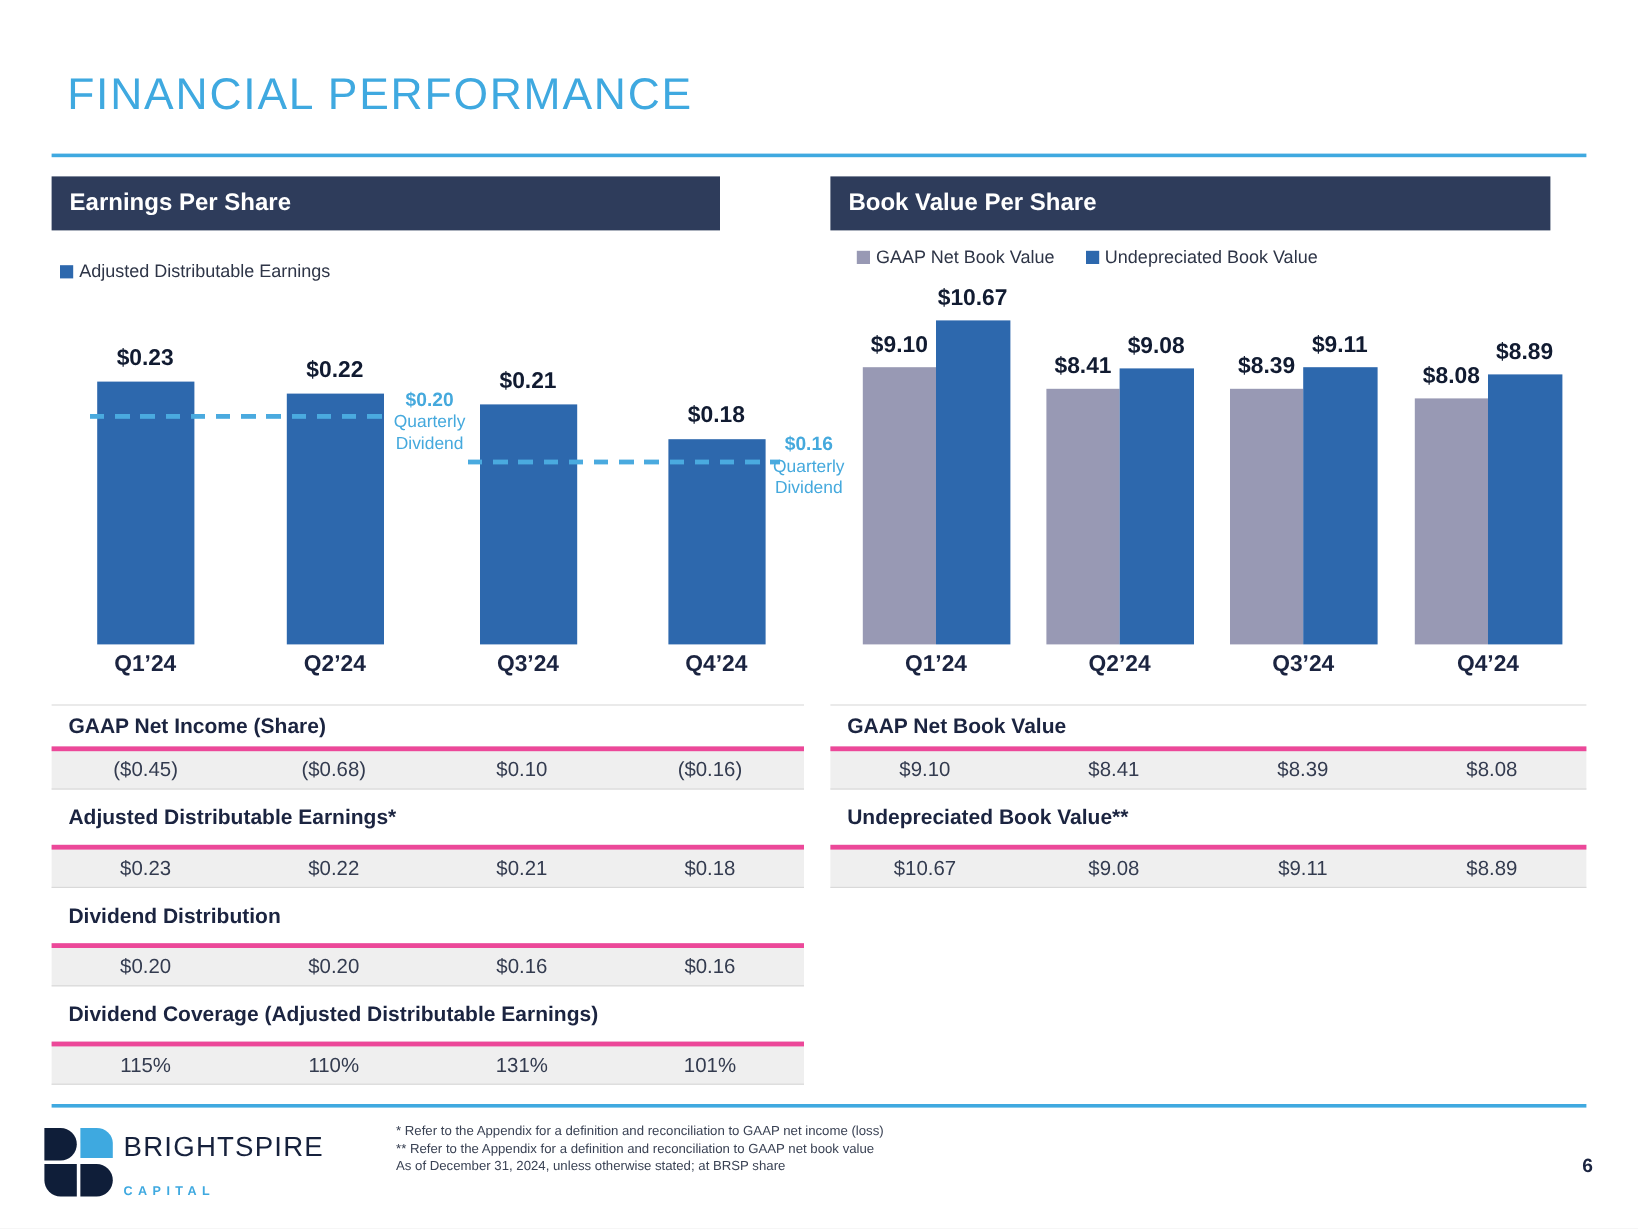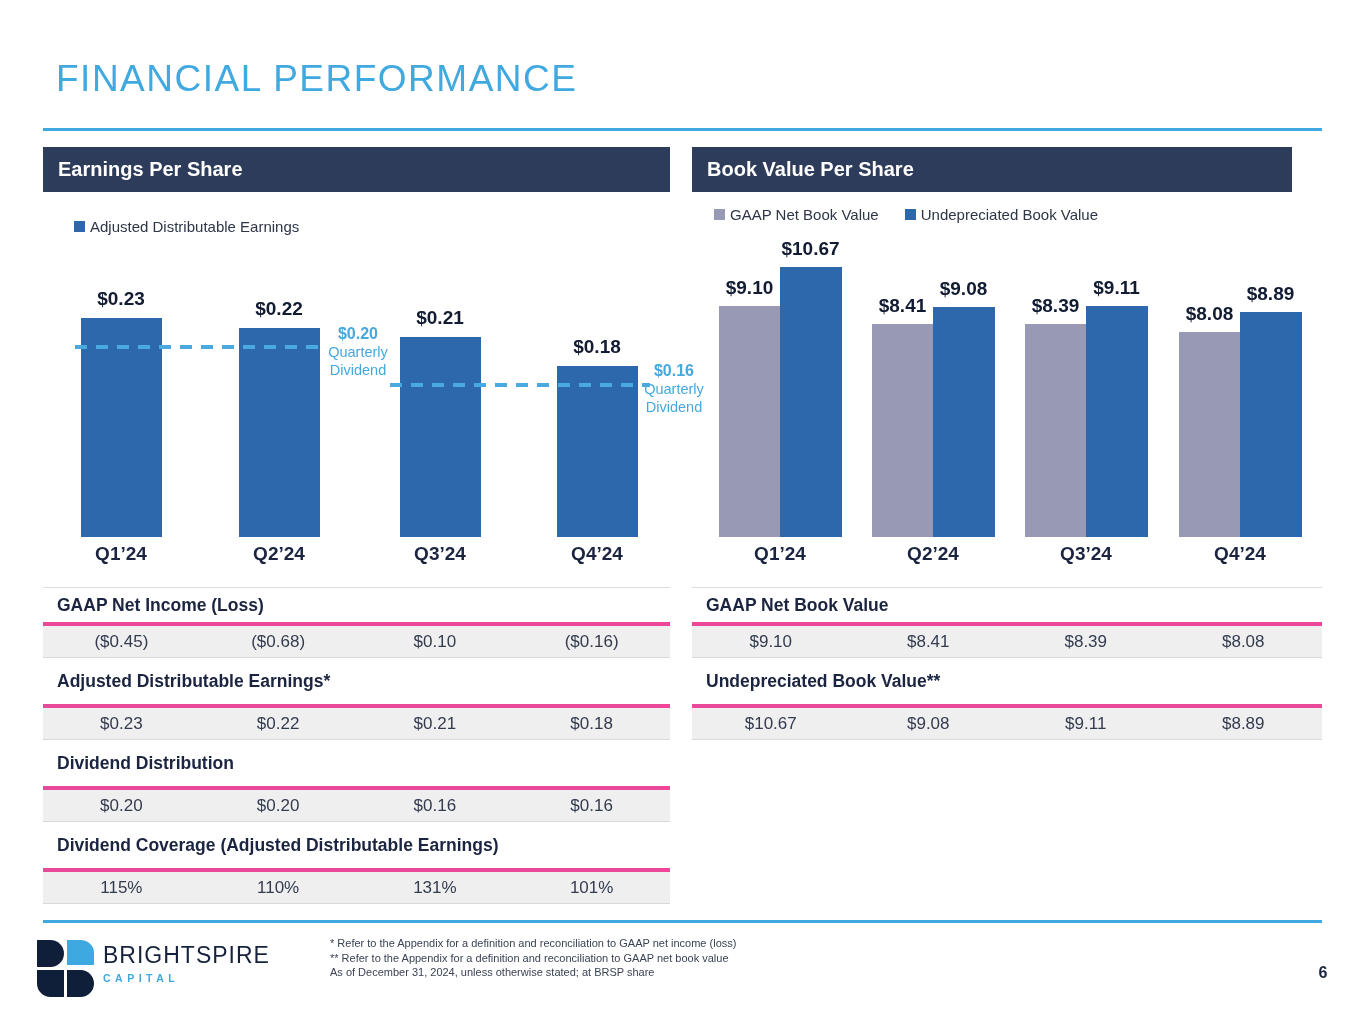--- a/index.html
+++ b/index.html
@@ -15,26 +15,26 @@
     white-space:nowrap;
   }
   .title-rule { position:absolute; left:43px; top:128px; width:1279px; height:3px; background:#3FA9E0; }
 
   
   .panel-header {
     position:absolute; top:147px; height:45px; background:#2E3C5B;
     color:#ffffff; font-weight:bold; font-size:20px;
     display:flex; align-items:center; padding-left:15px; box-sizing:border-box;
   }
-  .panel-header.left  { left:43px;  width:627px; }
+  .panel-header.left  { left:43px;  width:557px; }
   .panel-header.right { left:692px; width:600px; }
 
   
   .legend { position:absolute; display:flex; gap:26px; font-size:15px; color:#2E3547; }
-  .legend.left  { left:50px;  top:218px;margin-left:24px; }
+  .legend.left  { left:50px;  top:218px; }
   .legend.right { left:714px; top:206px; }
   .legend-item { display:flex; align-items:center; gap:5px; white-space:nowrap; }
   .legend-swatch { width:11px; height:11px; display:inline-block; flex:0 0 auto; }
 
   
   .chart { position:absolute; }
   #chart-eps  { left:43px;  top:240px; width:627px; height:297px; }
   #chart-bvps { left:692px; top:225px; width:630px; height:312px; }
   .bar { position:absolute; bottom:0; z-index:1; }
   .bar-label {
@@ -84,21 +84,21 @@
   .logo { position:absolute; left:37px; top:940px; width:260px; height:60px; }
   .logo-mark { position:absolute; left:0; top:0; width:60px; height:60px; }
   .logo-tile { position:absolute; width:27px; height:27px; background:#0F1E39; }
   .tile-1 { left:0;    top:0;    border-radius:0 50% 50% 0; }
   .tile-2 { left:30px; top:0;    background:#3EA9E0; border-radius:0 50% 0 0; height:25px; }
   .tile-3 { left:0;    top:30px; border-radius:0 0 0 50%; }
   .tile-4 { left:30px; top:30px; border-radius:0 50% 50% 0; }
   .logo-text { position:absolute; left:66px; top:2px; }
   .brand-line { font-size:23px; letter-spacing:1px; color:#16213C; white-space:nowrap; }
   .brand-line .bold { font-weight:normal; }
-  .brand-sub { margin-top:3px; font-size:10.5px; letter-spacing:4.5px; color:#3FA9E0; font-weight:bold; }
+  .brand-sub { margin-top:18px; font-size:10.5px; letter-spacing:4.5px; color:#3FA9E0; font-weight:bold; }
   .footnotes { position:absolute; left:330px; top:936px; font-size:11px; line-height:14.5px; color:#3A4254; }
   .page-number { position:absolute; left:1310px; top:964px; width:26px; text-align:center; font-weight:bold; font-size:16px; color:#1B2440; }
 </style>
 </head>
 <body>
 
 <div class="slide">
 
   <div class="title">FINANCIAL PERFORMANCE</div>
   <div class="title-rule"></div>
@@ -175,21 +175,21 @@
       <div class="axis-label" style="left: 554px;">Q4’24</div>
     </div>
   <div class="axis-row" id="axis-bvps">
       <div class="axis-label" style="left: 88px;">Q1’24</div>
       <div class="axis-label" style="left: 241px;">Q2’24</div>
       <div class="axis-label" style="left: 394px;">Q3’24</div>
       <div class="axis-label" style="left: 548px;">Q4’24</div>
     </div>
 
   <div class="datatable" id="table-eps">
-      <div class="t-label">GAAP Net Income (Loss)</div>
+      <div class="t-label">GAAP Net Income (Share)</div>
       <div class="t-values">
         <div class="t-cell">($0.45)</div>
         <div class="t-cell">($0.68)</div>
         <div class="t-cell">$0.10</div>
         <div class="t-cell">($0.16)</div>
       </div>
       <div class="t-label">Adjusted Distributable Earnings*</div>
       <div class="t-values">
         <div class="t-cell">$0.23</div>
         <div class="t-cell">$0.22</div>

